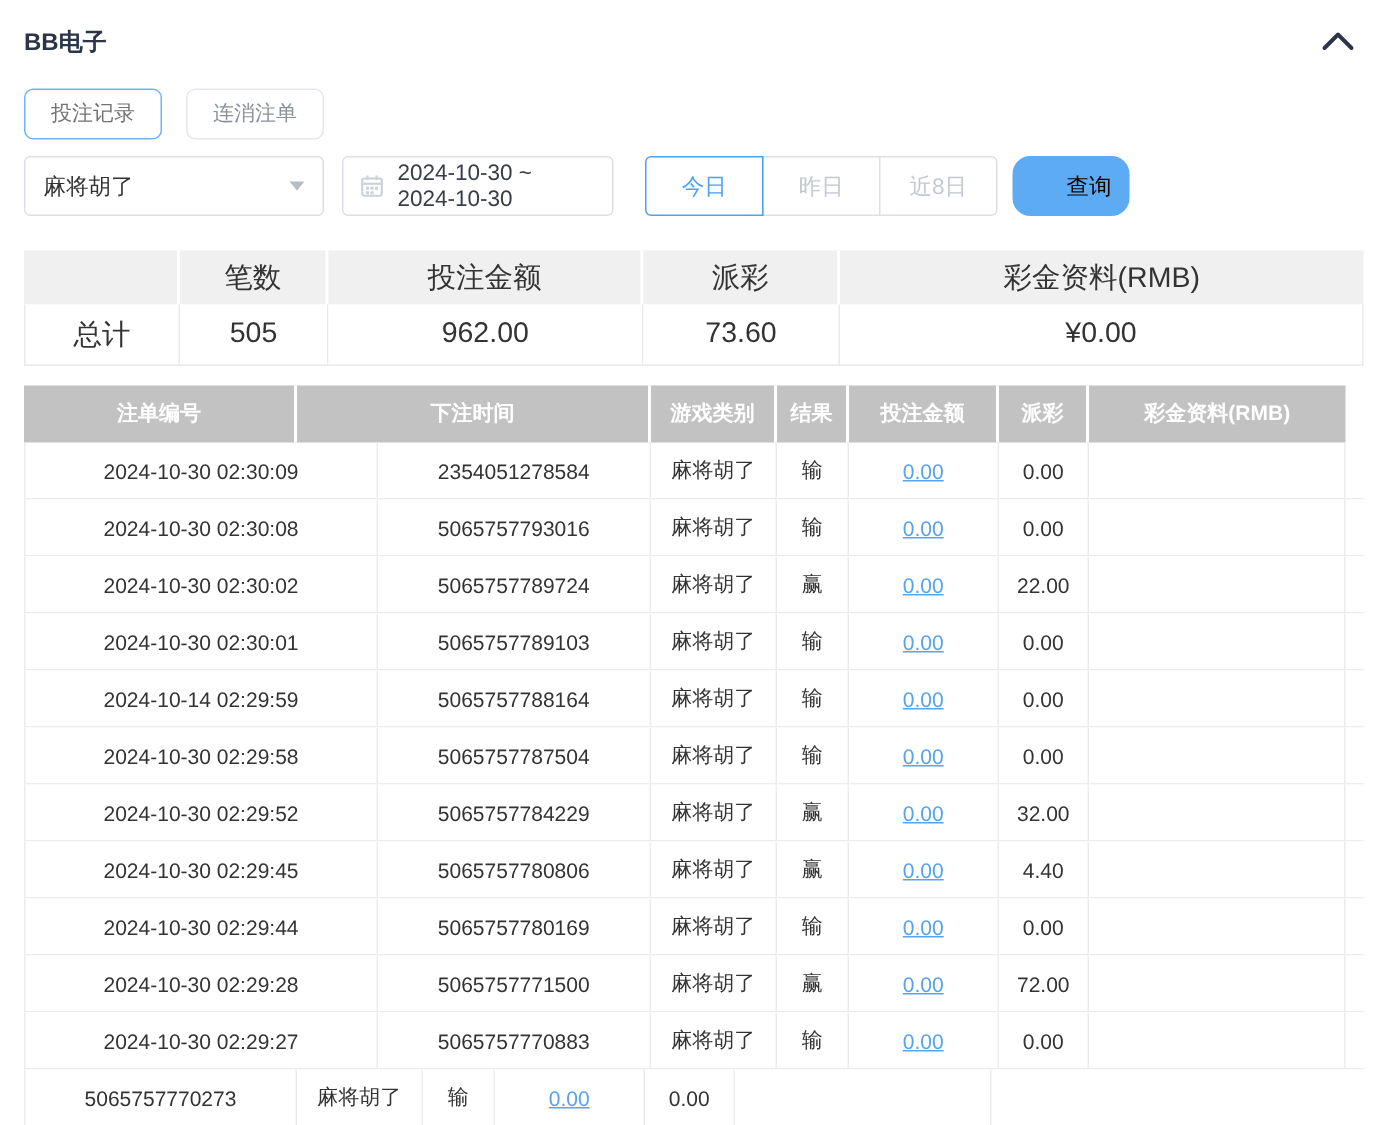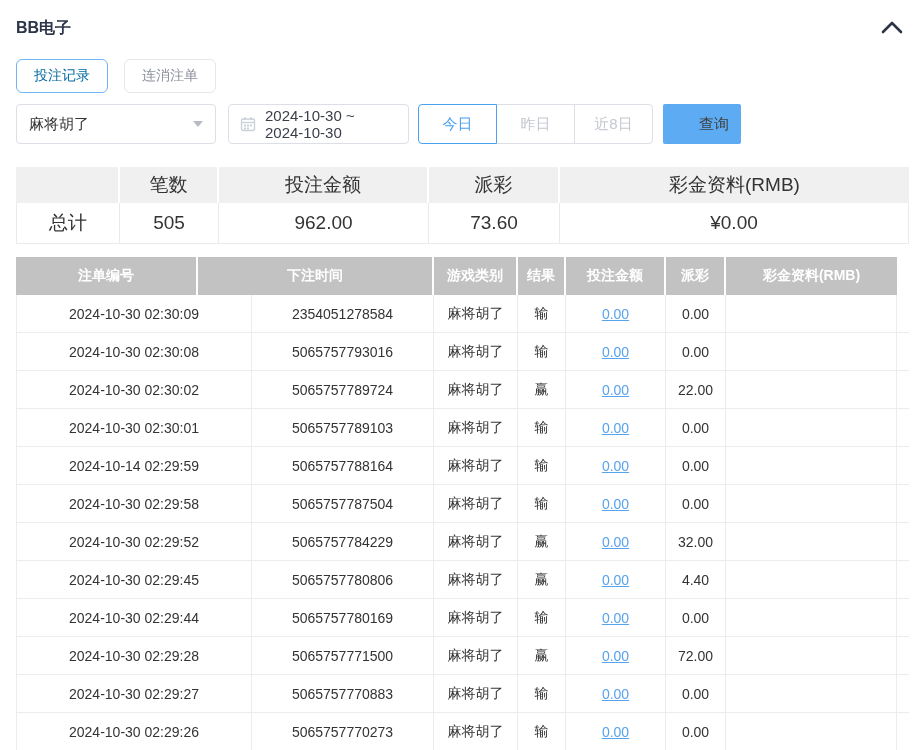--- a/index.html
+++ b/index.html
@@ -11,41 +11,41 @@
   .panel-header { position:relative; padding-top:18px; height:38px; }
   .panel-title { font-size:16px; font-weight:bold; color:#2b3547; }
   .collapse-btn { position:absolute; right:10px; top:14px; width:26px; height:26px;
     background:none; border:none; cursor:pointer; display:flex; align-items:center; justify-content:center; }
 
   
   .tabs { margin-top:21px; display:flex; gap:16px; }
   .tab { height:34px; padding:0 17px; border-radius:6px; background:#fff;
     font-size:14px; cursor:pointer; border:1px solid #e4e7ec; color:#8b919b;
     font-family:inherit; }
-  .tab.active { border-color:#70b4f3; color:#0369a1;font-family:Liberation Serif, serif; }
+  .tab.active { border-color:#70b4f3; color:#737373;font-family:Liberation Serif, serif; }
 
   
   .filters { margin-top:11px; display:flex; align-items:center; }
   .select-box { width:200px; height:40px; border:1px solid #dcdfe6; border-radius:4px;
     display:flex; align-items:center; padding:0 12px; font-size:15px; color:#333;
     background:#fff; cursor:pointer; }
   .caret-down { width:0; height:0; border-left:5px solid transparent;
     border-right:5px solid transparent; border-top:6px solid #b7bbc4; margin-left:auto; }
   .date-box { width:181px; height:40px; border:1px solid #dcdfe6; border-radius:4px;
     display:flex; align-items:center; padding:0 11px; margin-left:12px; font-size:15px;
     color:#3a3f47; background:#fff; cursor:pointer; }
   .cal-icon { margin-right:9px; display:flex; }
   .segments { display:flex; margin-left:9px; }
   .segment { width:79px; height:40px; border:1px solid #dcdfe6; background:#fff;
     font-size:15px; color:#c3c7cf; margin-left:-1px; cursor:pointer; font-family:inherit; }
-  .segment:first-child { border-radius:4px 0 0 4px; margin-left:0; }
+  .segment:first-child { border-radius:4px 0 0 4px; margin-left:12px; }
   .segment:last-child { border-radius:0 4px 4px 0; }
   .segment.active { border-color:#4ba2f0; color:#4ba2f0; position:relative; z-index:1; }
-  .query-btn { margin-left:10px; width:78px; height:40px; background:#5dabf2; color:#404040;
-    border:none; border-radius:2px; font-size:15px; cursor:pointer; font-family:inherit;padding-left:24px; }
+  .query-btn { margin-left:10px; width:78px; height:40px; background:#5dabf2; color:#000000;
+    border:none; border-radius:12px; font-size:15px; cursor:pointer; font-family:inherit;padding-left:24px; }
 
   
   .summary { margin-top:23px; width:893px; }
   .s-row { display:flex; }
   .s-cell { display:flex; align-items:center; justify-content:center; font-size:19px; }
   .s-head { background:#f0f0f0; height:36px; color:#333; border-right:2px solid #fff; }
   .s-head:last-child { border-right:none; }
   .s-data { background:#fff; height:41px; color:#333; border-bottom:1px solid #e9eaec;
     border-right:1px solid #e9eaec; }
   .s-data:first-child { border-left:1px solid #e9eaec; }
@@ -257,21 +257,20 @@
           <div class="t-cell m1">5065757770883</div>
           <div class="t-cell m2">麻将胡了</div>
           <div class="t-cell m3">输</div>
           <div class="t-cell m4">
             <span class="bet-link">0.00</span>
           </div>
           <div class="t-cell m5">0.00</div>
           <div class="t-cell m6"></div>
         </div>
         <div class="t-row">
-          <div class="t-cell m0">2024-10-30 02:29:26</div>
           <div class="t-cell m1">5065757770273</div>
           <div class="t-cell m2">麻将胡了</div>
           <div class="t-cell m3">输</div>
           <div class="t-cell m4">
             <span class="bet-link">0.00</span>
           </div>
           <div class="t-cell m5">0.00</div>
           <div class="t-cell m6"></div>
         </div>
       </div>

